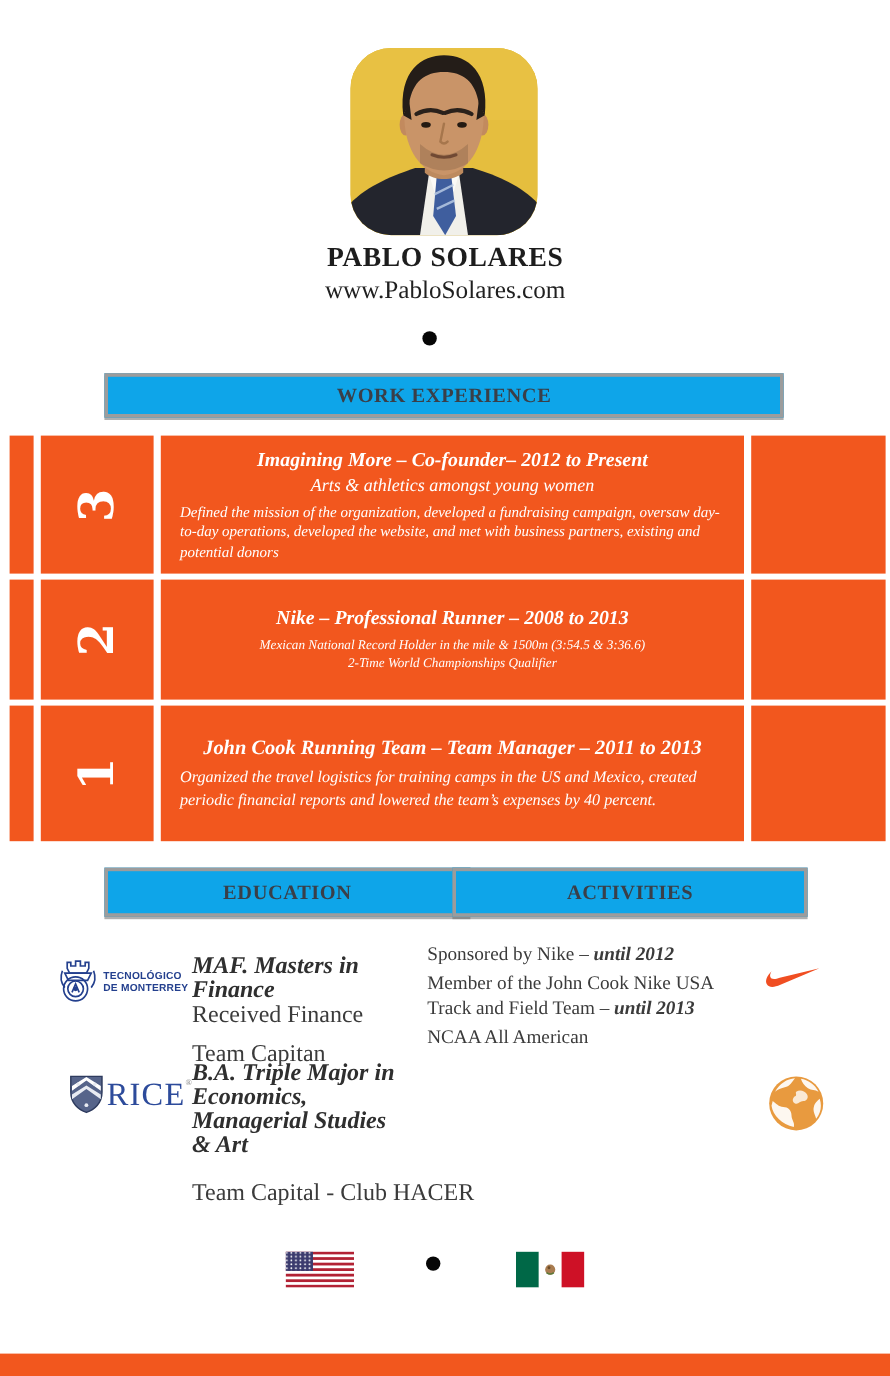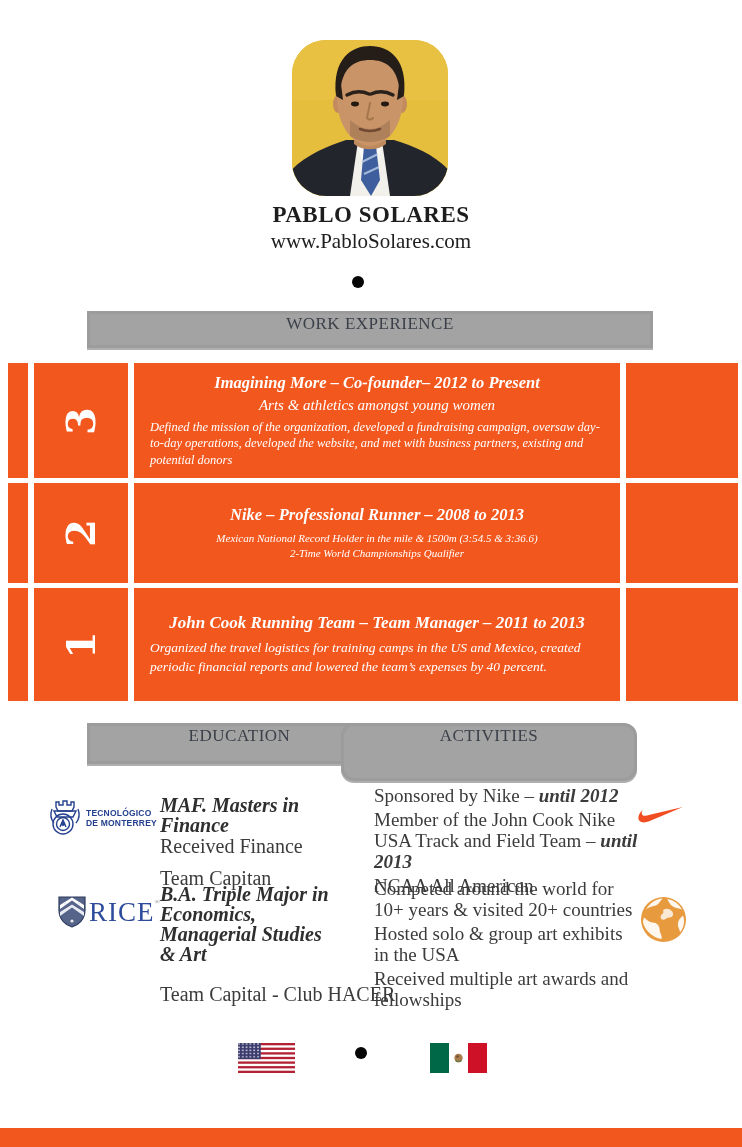--- a/index.html
+++ b/index.html
@@ -23,28 +23,28 @@
     font-size:21px; color:#202020; cursor:pointer;
   }
   .dot{
     position:absolute; width:12px; height:12px; border-radius:50%; background:#060606;
   }
   .dot-top{left:352px; top:276px;}
   .dot-bottom{left:355px; top:1047px;}
 
   
   .hdr-box{
-    position:absolute; box-sizing:border-box; background:#a3a3a3;
+    position:absolute; box-sizing:border-box; background:#0ea5e9;
     border:3px solid #9c9c9c; box-shadow:0 2px 0 rgba(110,110,110,.55);
-    display:flex; justify-content:center;
-    font-weight:normal; font-size:17px; color:#3a3f48; letter-spacing:.5px;
+    display:flex; align-items:center; justify-content:center;
+    font-weight:bold; font-size:17px; color:#3a3f48; letter-spacing:.5px;
   }
   .hdr-we{left:87px; top:311px; width:566px; height:37px;}
   .hdr-edu{left:87px; top:723px; width:305px; height:41px;}
-  .hdr-act{left:341px; top:723px; width:296px; height:58px;border-radius:13px;}
+  .hdr-act{left:377px; top:723px; width:296px; height:41px;}
 
   
   .job-row{position:absolute; left:8px; width:730px; display:flex; gap:6px;}
   .row-3{top:363px; height:115px;}
   .row-2{top:483px; height:100px;}
   .row-1{top:588px; height:113px;}
   .ob{background:#F2571E;}
   .accent-l{width:20px; flex:0 0 20px;}
   .num-block{width:94px; flex:0 0 94px; display:flex; align-items:center; justify-content:center;}
   .num{
@@ -72,21 +72,21 @@
   .rice-logo{position:absolute; left:57px; top:895px; display:flex; align-items:center;}
   .rice-word{color:#2D4B9B; font-size:27px; letter-spacing:1px; line-height:1; margin-left:2px;}
   .rice-reg{font-size:7px; color:#8a8a8a; vertical-align:top;}
   .edu-item1{left:160px; top:795px; width:200px;}
   .edu-item2{left:160px; top:884px; width:205px;}
   .edu-degree-narrow{display:block; width:178px;}
   .edu-role{display:block; margin-top:12px; white-space:nowrap;}
   .edu-field{display:block; margin-top:1px;}
 
   
-  .act-block{position:absolute; left:374px; width:264px; color:#3b3b3b; font-size:19px; line-height:21px;}
+  .act-block{position:absolute; left:356px; width:264px; color:#3b3b3b; font-size:16px; line-height:21px;}
   .act-1{top:785px;}
   .act-2{top:878px;}
   .act-line{margin-bottom:3px;}
   .em{font-weight:bold; font-style:italic;}
   .swoosh{position:absolute; left:636px; top:802px; width:48px; height:24px;}
   .globe{position:absolute; left:640px; top:896px; width:47px; height:47px;}
 
   
   .flag{position:absolute; top:1043px; width:57px; height:30px;}
   .flag-us{left:238px;}
@@ -226,25 +226,20 @@
     <span class="deg edu-degree-narrow">B.A. Triple Major in Economics, Managerial Studies &amp; Art</span>
     <span class="edu-role" style="margin-top:20px;">Team Capital - Club HACER</span>
   </div>
 
   <div class="act-block act-1">
     <div class="act-line"><span>Sponsored by Nike – </span><span class="em">until 2012</span></div>
     <div class="act-line"><span>Member of the John Cook Nike USA Track and Field Team – </span><span class="em">until 2013</span></div>
     <div class="act-line">NCAA All American</div>
   </div>
 
-  <div class="act-block act-2">
-    <div class="act-line">Competed around the world for 10+ years &amp; visited 20+ countries</div>
-    <div class="act-line">Hosted solo &amp; group art exhibits in the USA</div>
-    <div class="act-line">Received multiple art awards and fellowships</div>
-  </div>
 
   <svg class="swoosh" viewBox="0 0 100 36">
     <path d="M97.6,3.2 L29.9,31.9 C24.3,34.3 19.6,35.5 15.8,35.5 c-4.3,0-7.4-1.5-9.4-4.5 c-1.8-2.8-2-6.3-0.4-10.5 c1.5-4 4.6-8.3 8.6-12.1 c-2.3,3.7-3.1,6.9-2.3,9.6 c0.8,2.6,3,3.9,6.5,3.9 c2.8,0,6.1-0.8,10-2.3 L97.6,3.2 Z" fill="#F04E22"></path>
   </svg>
 
   <svg class="globe" viewBox="0 0 48 48">
     <circle cx="24" cy="24" r="23" fill="#E89A3F"></circle>
     <g fill="#ffffff" opacity="0.92">
       <path d="M6,14 C10,7 16,3 23,2.5 C20,6 19,9 15,10 C11,11 8,12 6,14 Z"></path>
       <path d="M28,3 C34,4 40,8 43,14 C40,12 37,13 34,11 C31,9 29,6 28,3 Z"></path>

